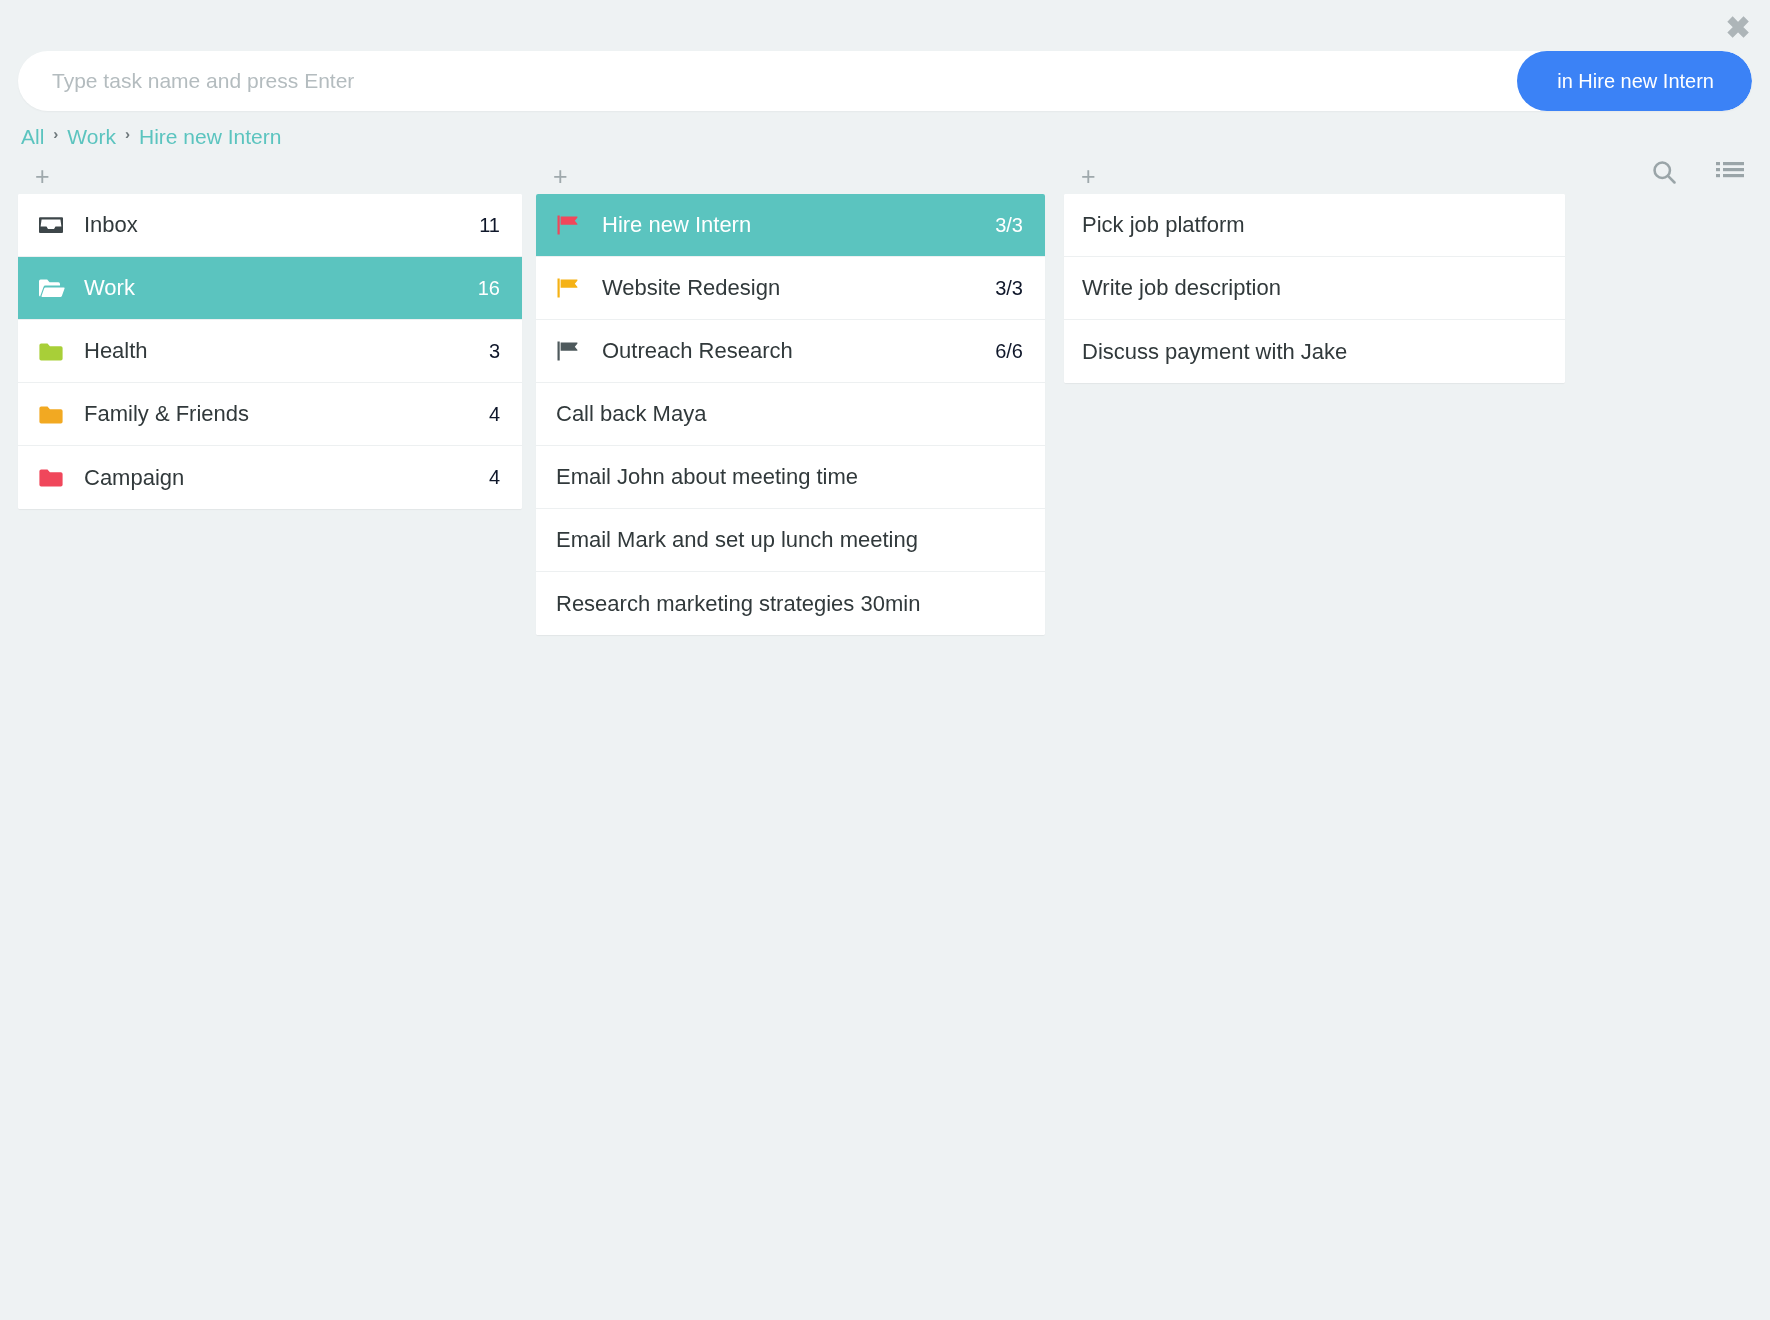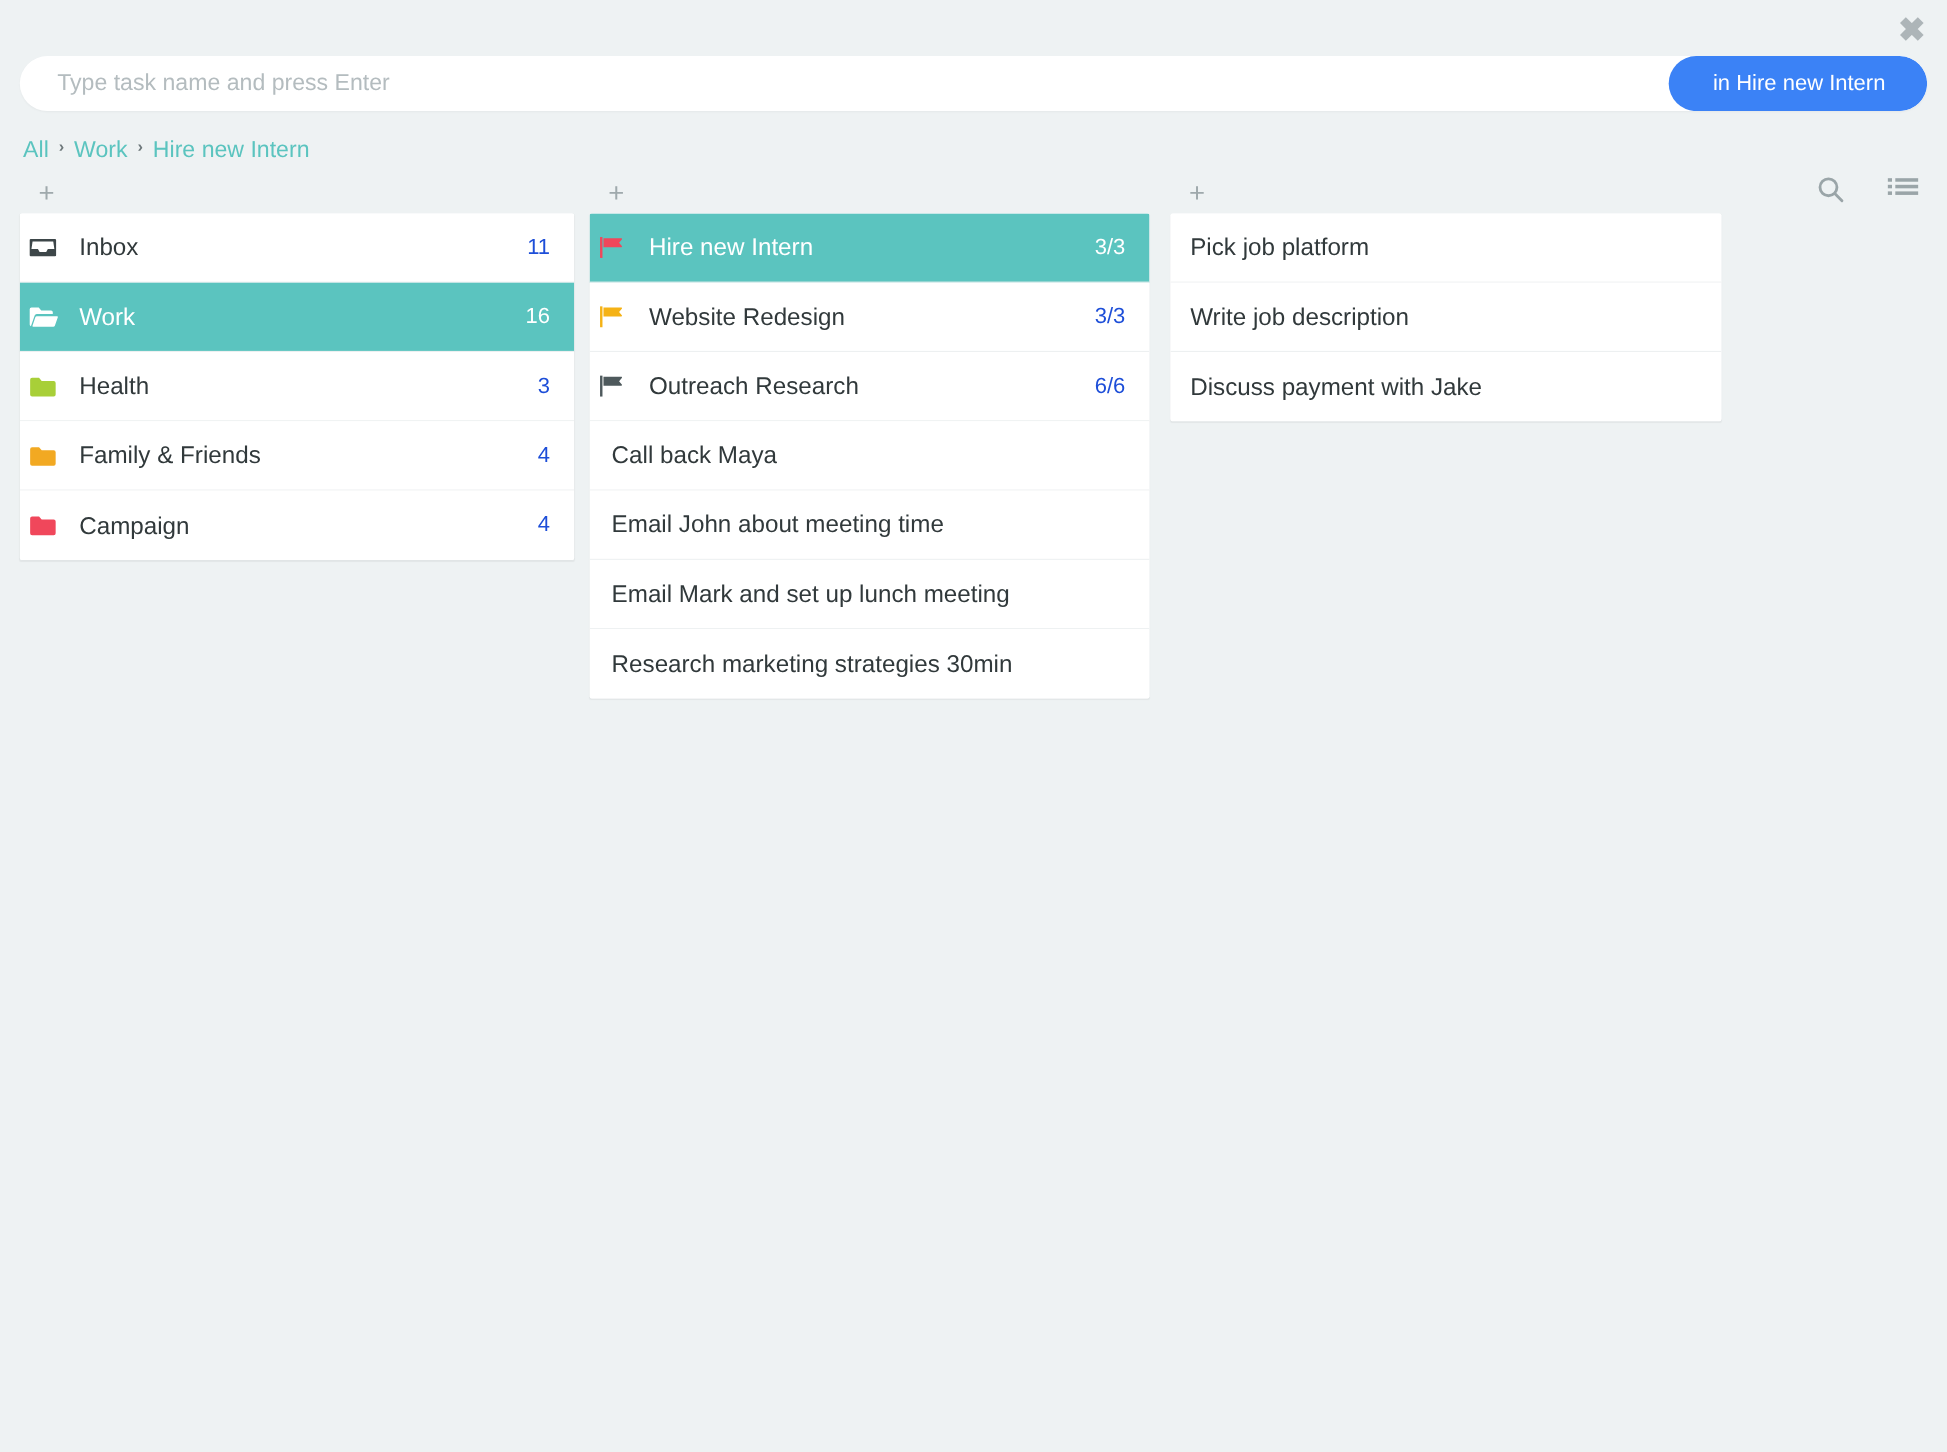--- a/index.html
+++ b/index.html
@@ -36,21 +36,21 @@
     font-weight: bold;
     user-select: none;
   }
 
   
   .quickadd {
     position: absolute;
     top: 51px;
     left: 18px;
     right: 18px;
-    height: 50px;
+    height: 60px;
     background: #ffffff;
     border-radius: 31px;
     display: flex;
     align-items: stretch;
     overflow: hidden;
     box-shadow: 0 1px 2px rgba(0,0,0,0.04);
   }
   .quickadd-input {
     flex: 1 1 auto;
     border: none;
@@ -140,21 +140,21 @@
     border-radius: 2px;
     overflow: hidden;
     box-shadow: 0 1px 1px rgba(0,0,0,0.05);
   }
 
   .row {
     position: relative;
     display: flex;
     align-items: center;
     height: 63px;
-    padding: 0 22px 0 8px;
+    padding: 0 22px 0 20px;
     background: #ffffff;
     border-bottom: 1px solid #edf0f1;
     cursor: pointer;
   }
   .row:last-child { border-bottom: none; }
   .row.selected { background: #5bc4bf; }
   .row.selected .row-label,
   .row.selected .row-count { color: #ffffff; }
 
   .row-icon {
@@ -168,21 +168,21 @@
     flex: 1 1 auto;
     font-size: 22px;
     color: #31393b;
     white-space: nowrap;
     overflow: hidden;
     text-overflow: ellipsis;
   }
   .row-count {
     flex: 0 0 auto;
     font-size: 20px;
-    color: #1d4ed8;
+    color: #0f172a;
     margin-left: 14px;
   }
 
   
   .row.no-icon .row-label { padding-left: 0px; }
   .col-2 .row.no-icon { padding-left: 20px; }
   .col-3 .row { padding-left: 18px; }
   .col-3 .row-label { font-size: 22px; }
 </style>
 </head>

